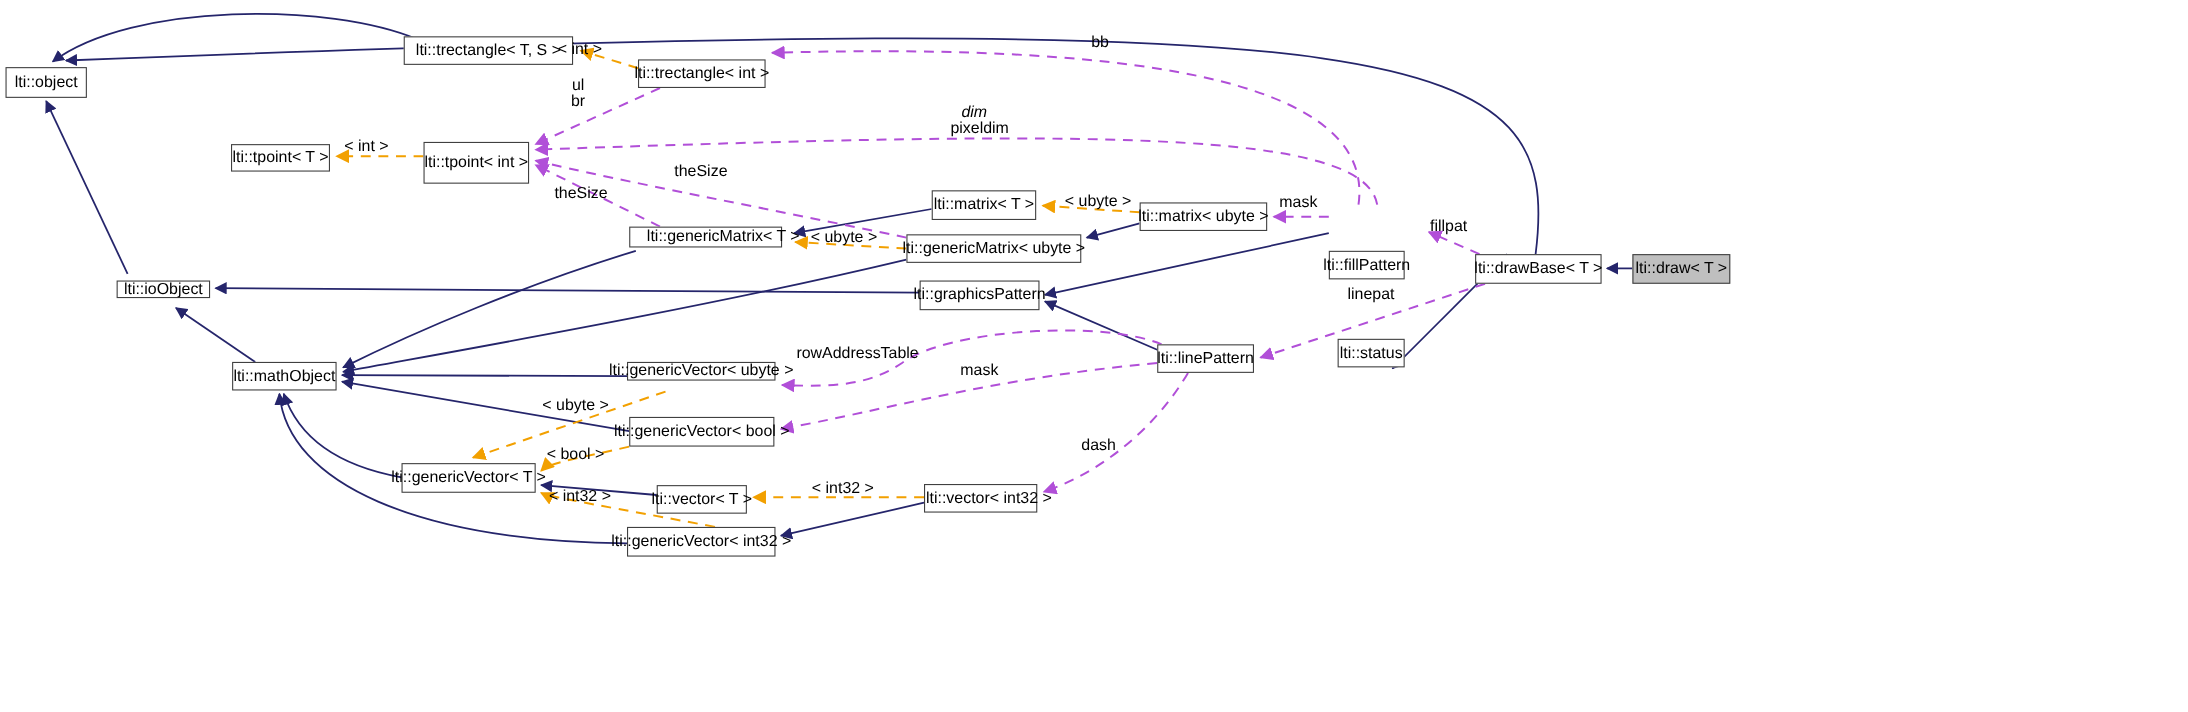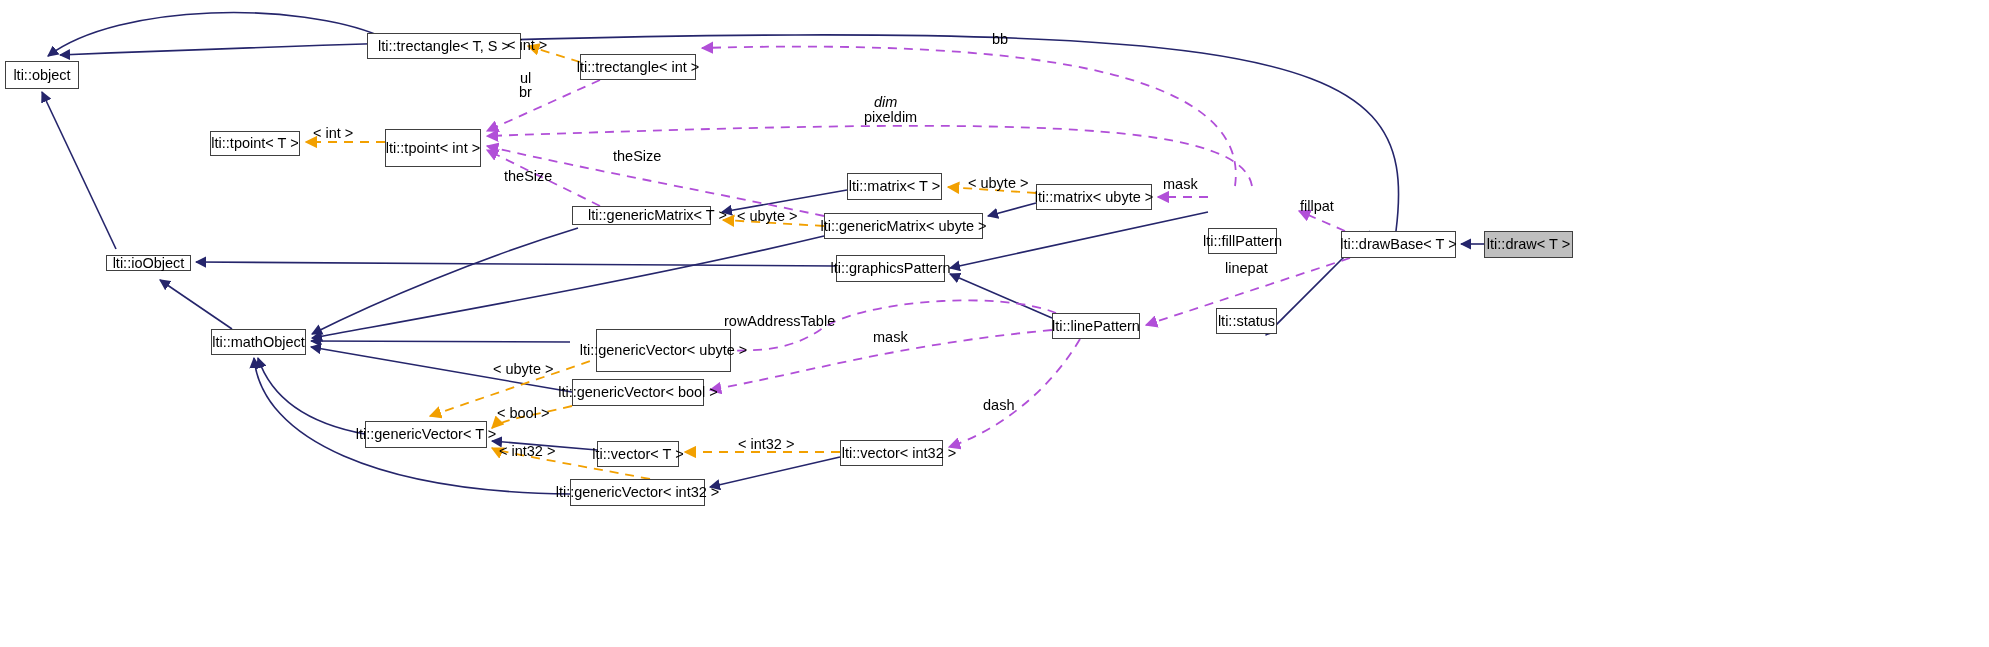--- a/index.html
+++ b/index.html
@@ -193,21 +193,21 @@
   </div>
   <div class="node" style="left:1052px; top:313px; width:88px; height:26px;">
     <span>lti::linePattern</span>
   </div>
   <div class="node" style="left:1216px; top:308px; width:61px; height:26px;">
     <span>lti::status</span>
   </div>
   <div class="node" style="left:211px; top:329px; width:95px; height:26px;">
     <span>lti::mathObject</span>
   </div>
-  <div class="node" style="left:570px; top:329px; width:135px; height:43px;margin-left:26px;">
+  <div class="node" style="left:570px; top:329px; width:135px; height:17px;">
     <span>lti::genericVector&lt; ubyte &gt;</span>
   </div>
   <div class="node" style="left:572px; top:379px; width:132px; height:27px;">
     <span>lti::genericVector&lt; bool &gt;</span>
   </div>
   <div class="node" style="left:365px; top:421px; width:122px; height:27px;">
     <span>lti::genericVector&lt; T &gt;</span>
   </div>
   <div class="node" style="left:597px; top:441px; width:82px; height:26px;">
     <span>lti::vector&lt; T &gt;</span>

